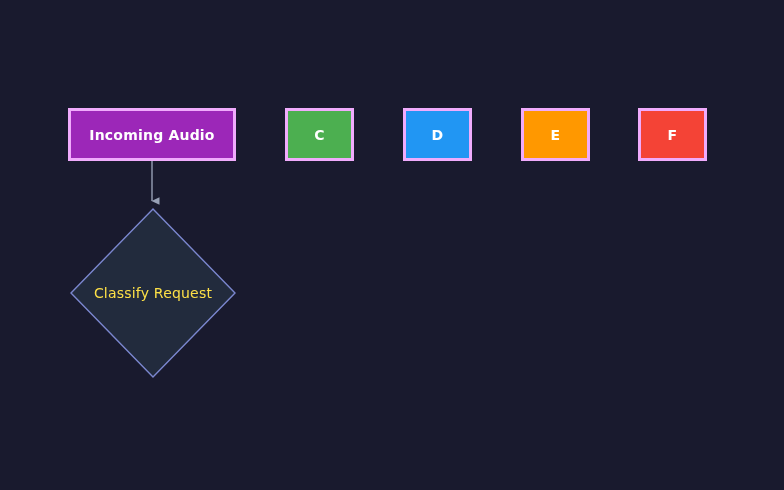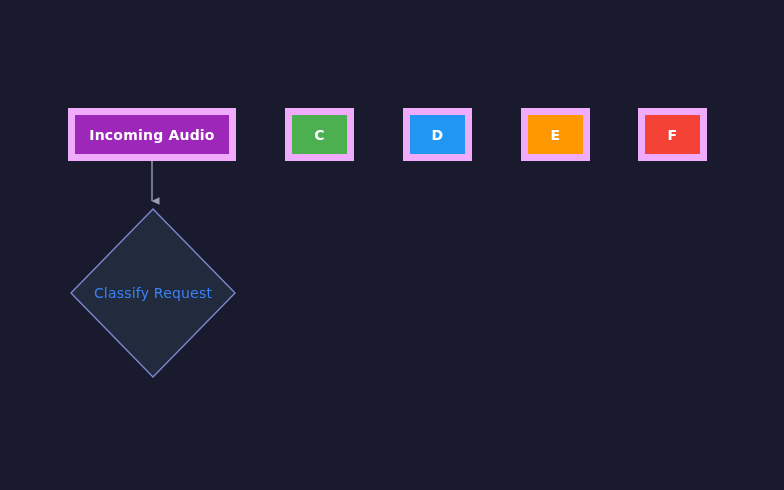--- a/index.html
+++ b/index.html
@@ -18,21 +18,21 @@
     width: 784px;
     height: 490px;
     background: #191a2e;
   }
   .node {
     position: absolute;
     box-sizing: border-box;
     display: flex;
     align-items: center;
     justify-content: center;
-    border: 7px solid #f0abfc;
+    border: 3px solid #f0abfc;
     color: #ffffff;
     font-size: 14px;
     font-weight: 600;
     letter-spacing: 0.2px;
     white-space: nowrap;
     user-select: none;
   }
   .node-label {
     display: block;
     line-height: 1;
@@ -47,21 +47,21 @@
   .decision-shape {
     position: absolute;
     left: 0;
     top: 0;
     width: 100%;
     height: 100%;
   }
   .decision-label {
     position: relative;
     z-index: 2;
-    color: #3b82f6;
+    color: #fde047;
     font-size: 14px;
     font-weight: 500;
     white-space: nowrap;
     letter-spacing: 0.2px;
     line-height: 1;
   }
   .edge-layer {
     position: absolute;
     left: 0;
     top: 0;

